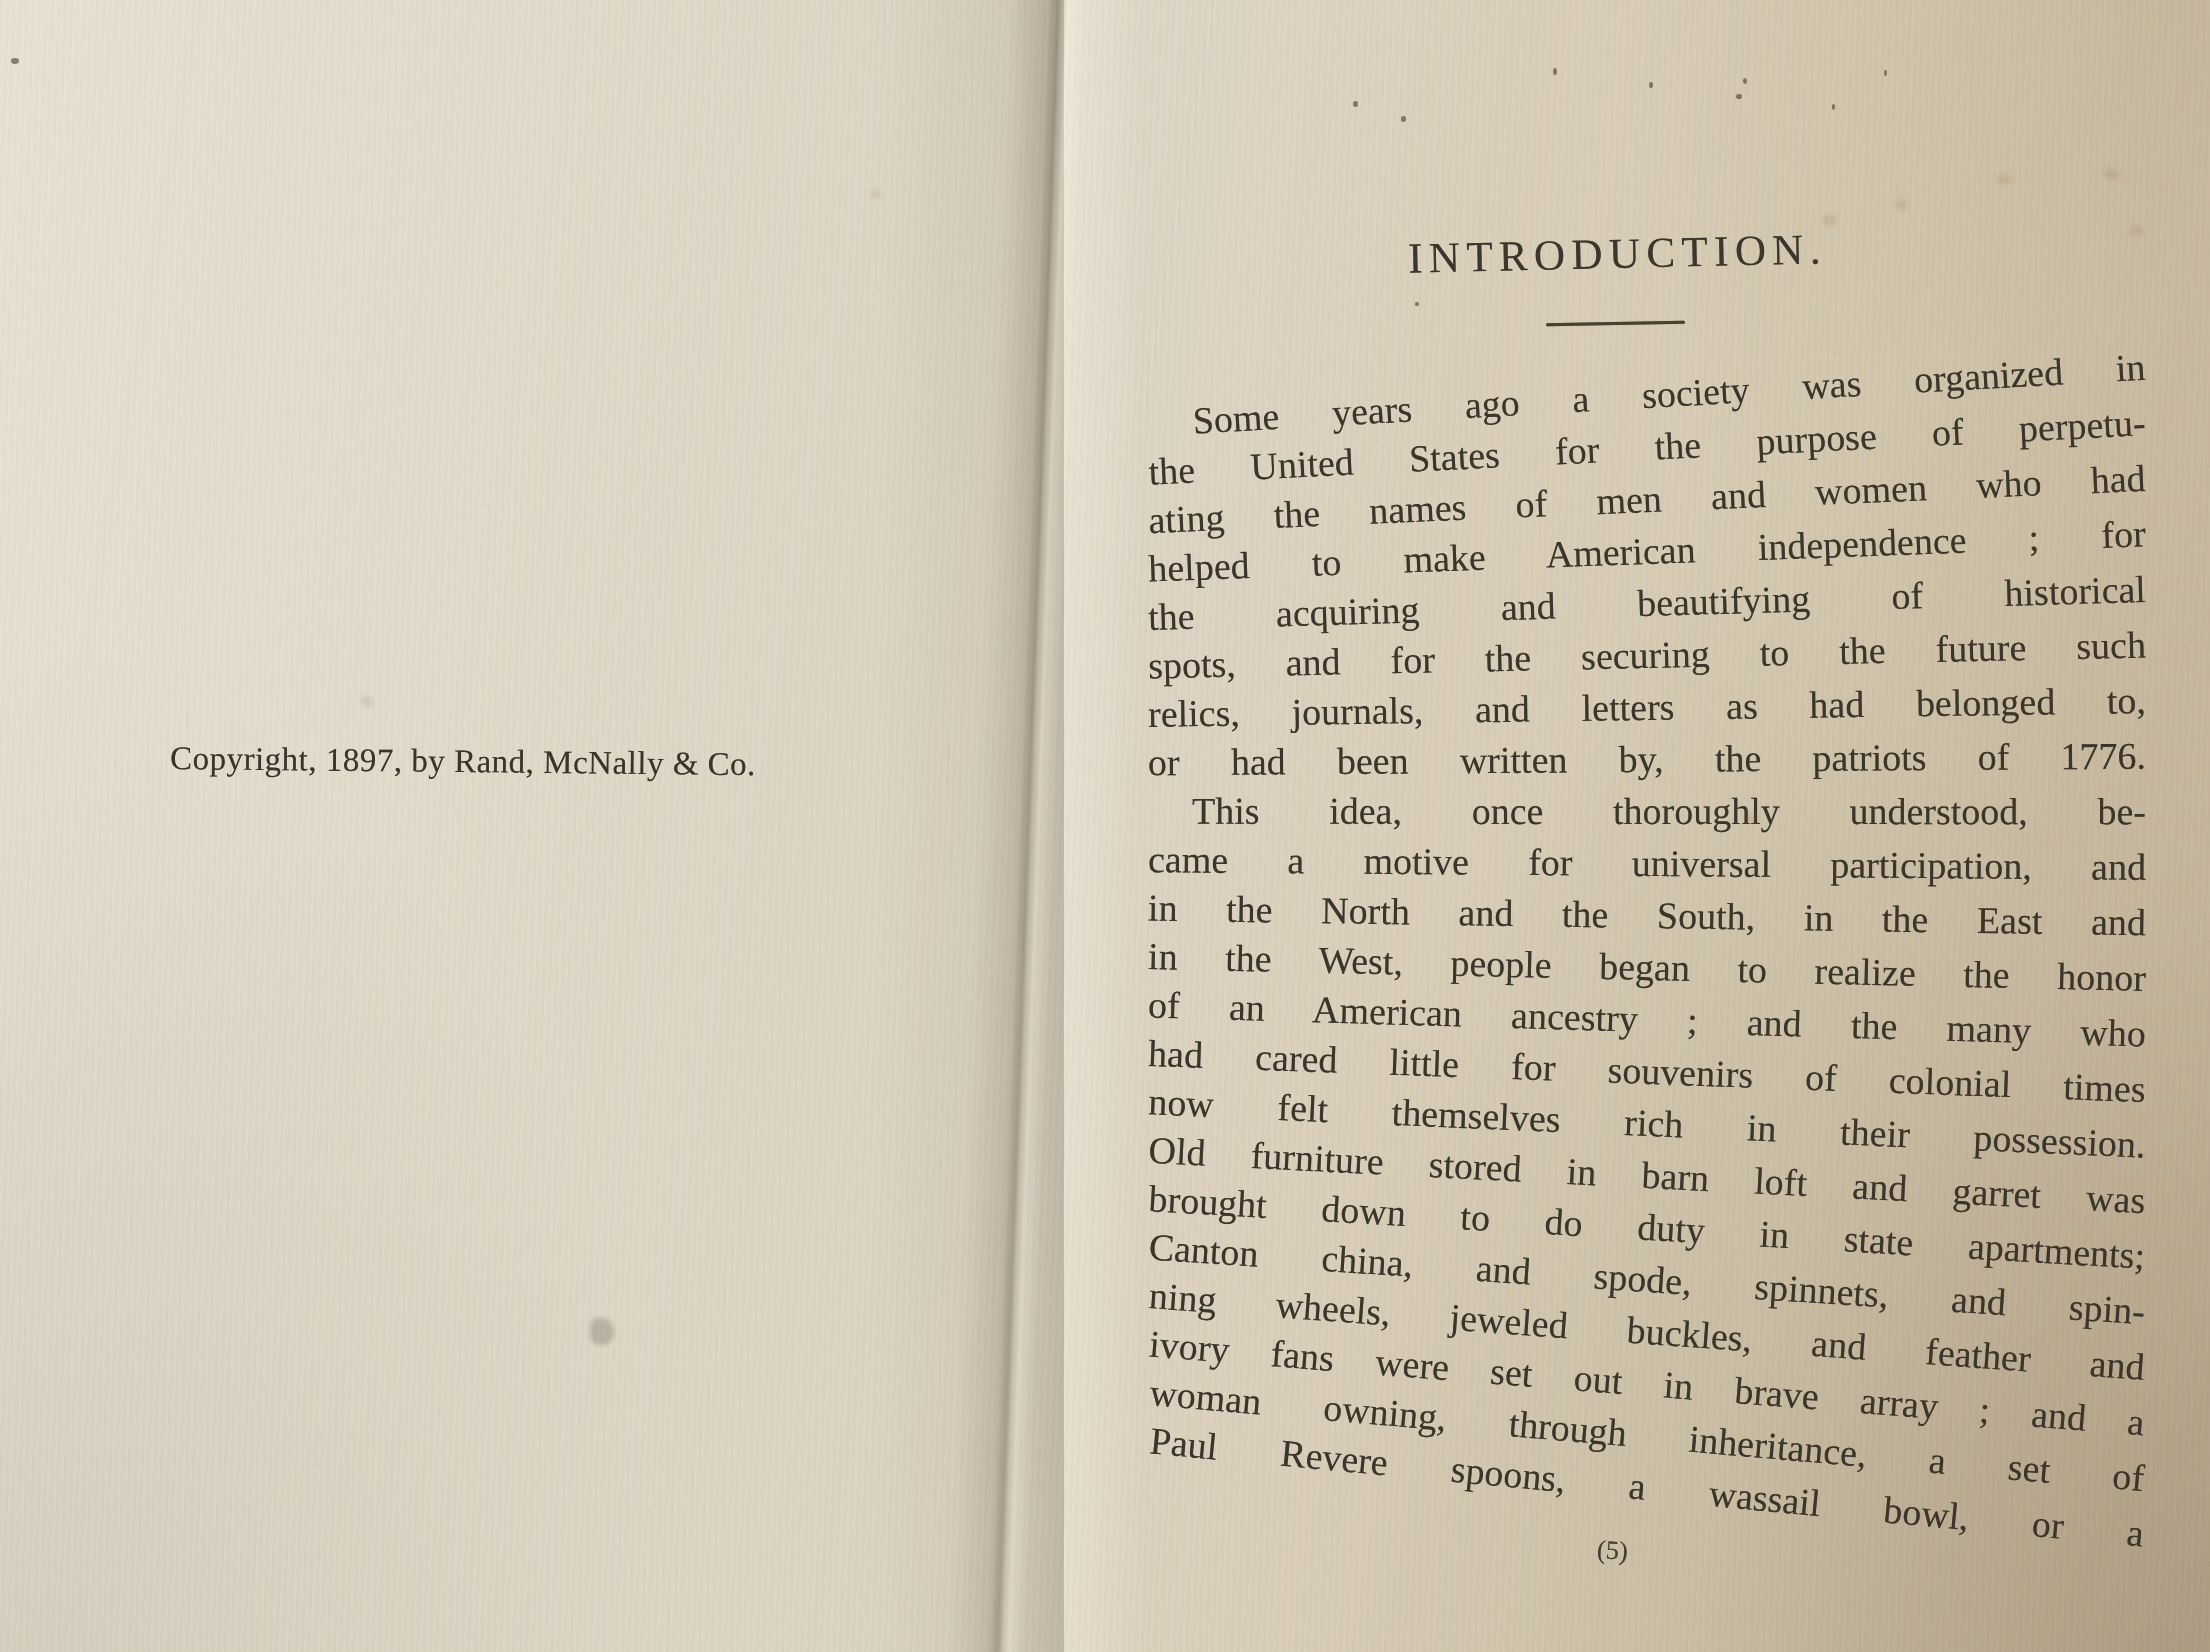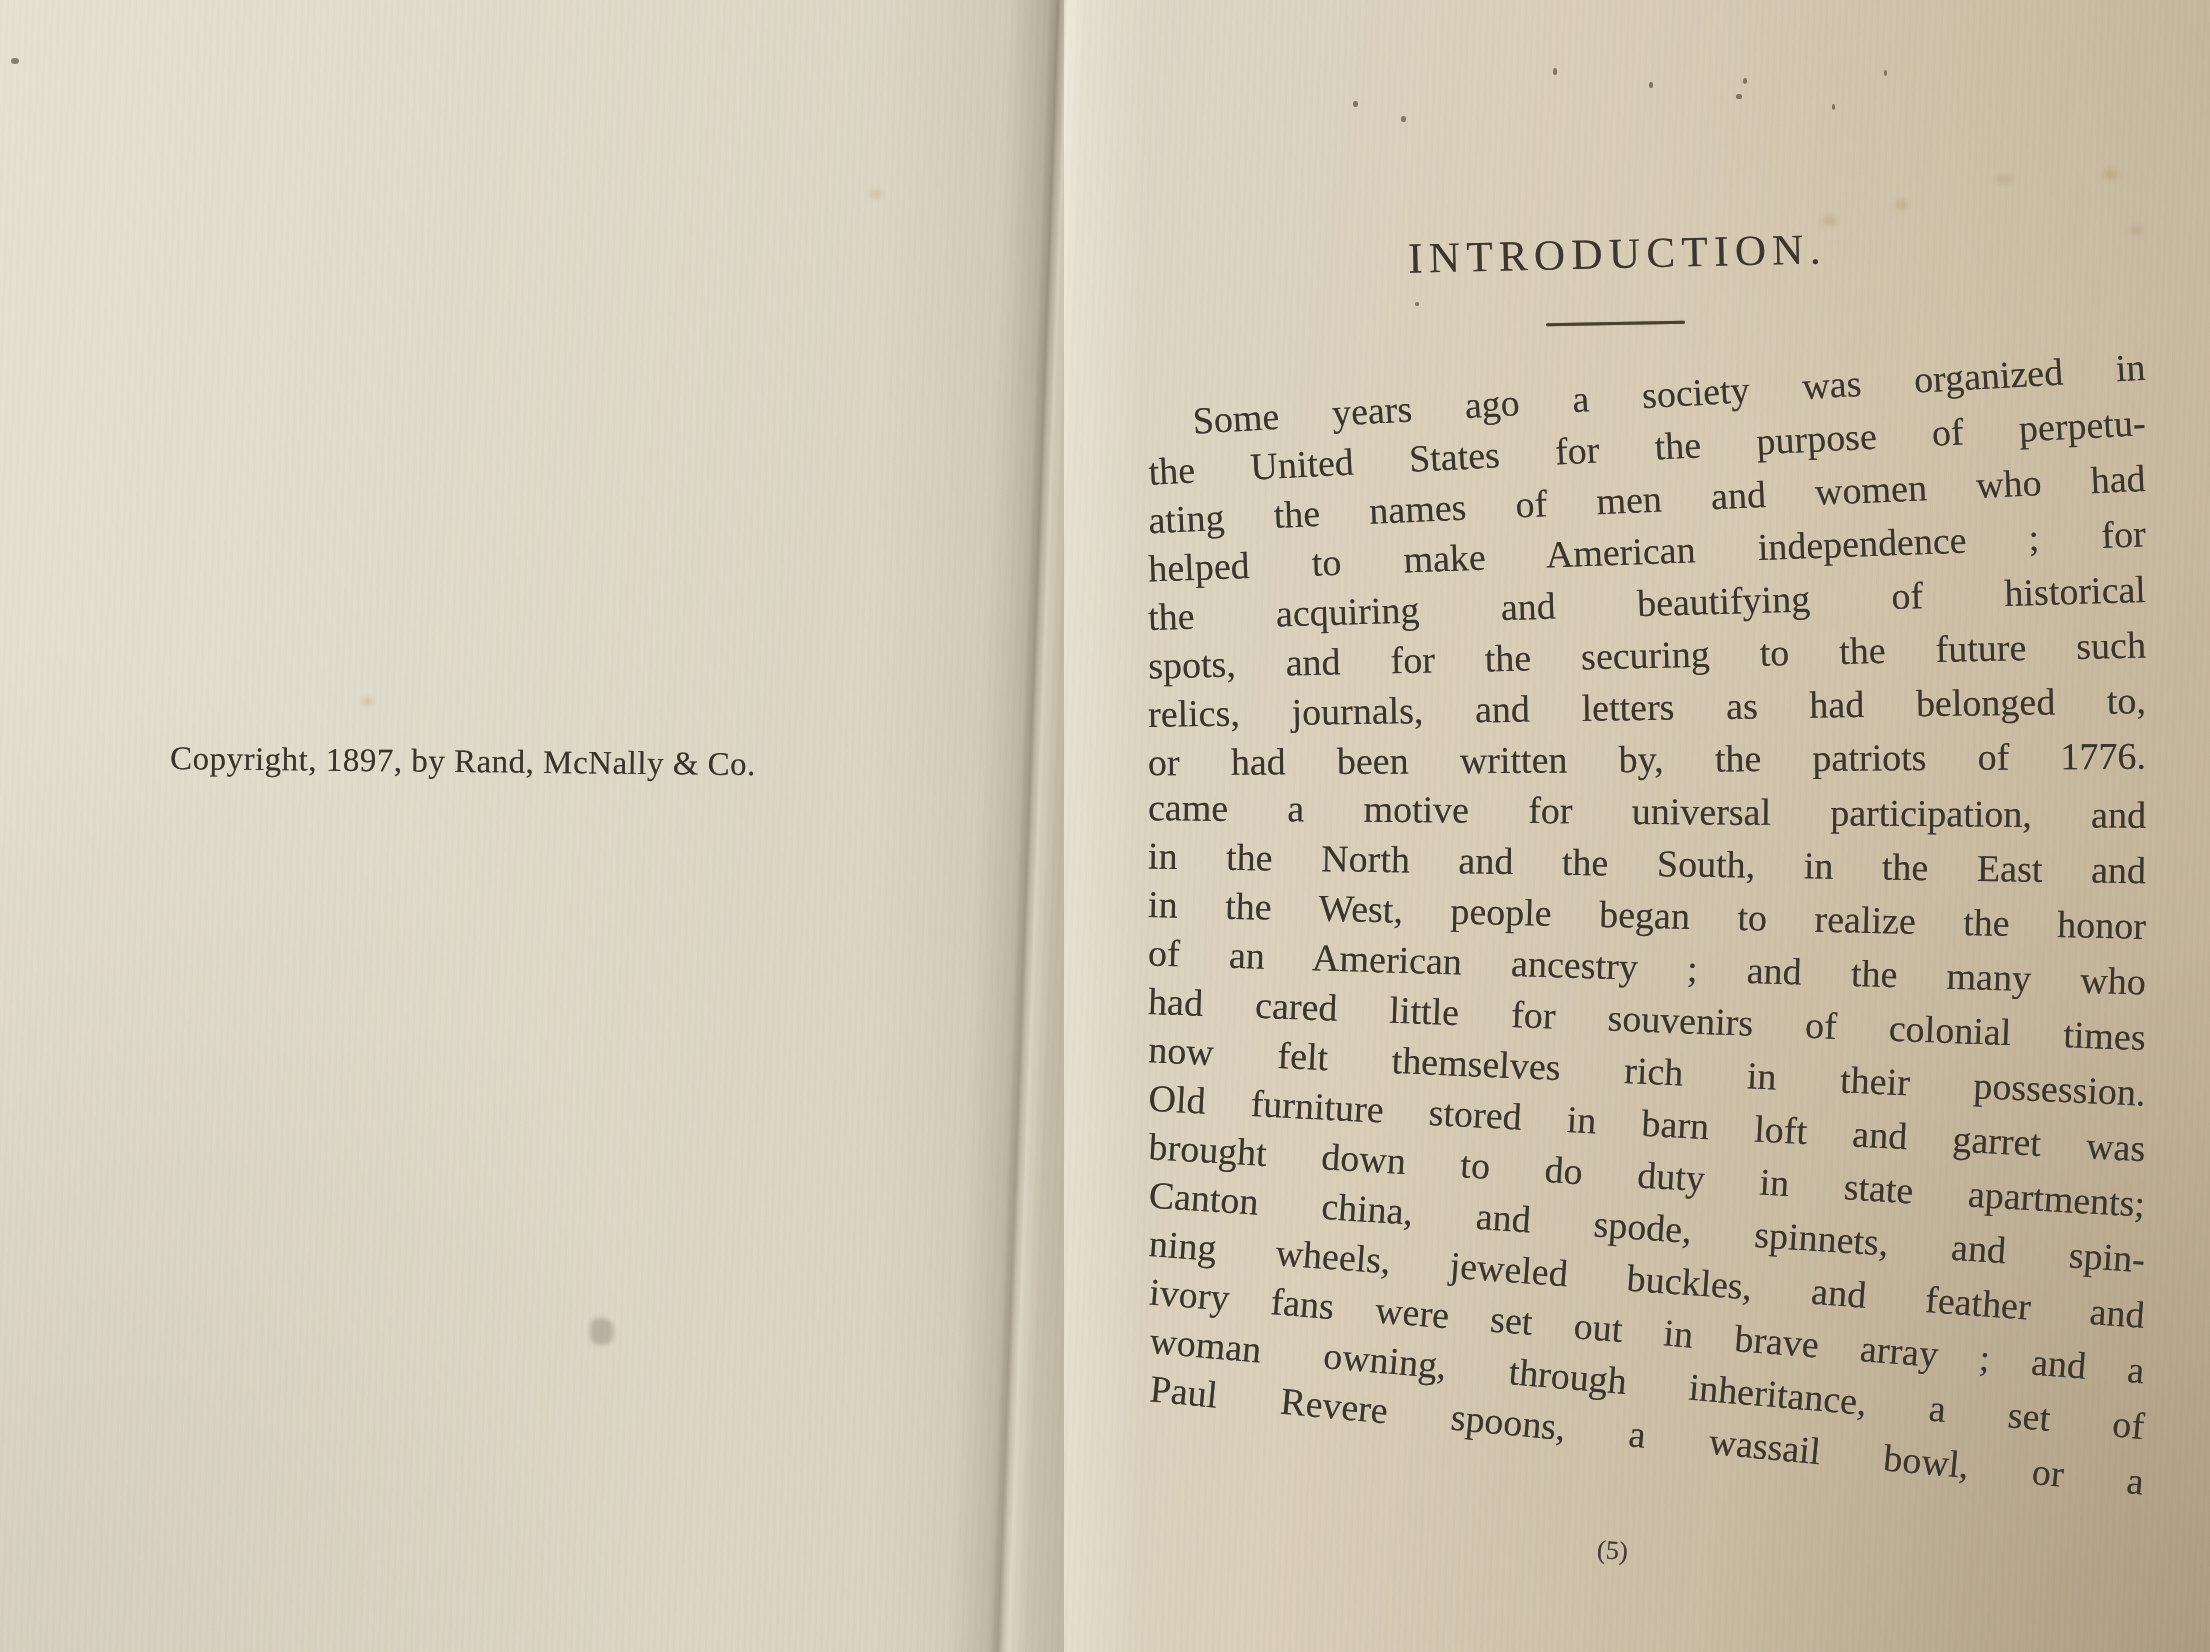--- a/index.html
+++ b/index.html
@@ -128,20 +128,21 @@
 
   <div id="body-text">
       <div class="bline indent" style="transform: rotate(-3.25deg);">Some years ago a society was organized in</div>
       <div class="bline" style="transform: rotate(-2.84deg);">the United States for the purpose of perpetu-</div>
       <div class="bline" style="transform: rotate(-2.43deg);">ating the names of men and women who had</div>
       <div class="bline" style="transform: rotate(-2.02deg);">helped to make American independence ; for</div>
       <div class="bline" style="transform: rotate(-1.61deg);">the acquiring and beautifying of historical</div>
       <div class="bline" style="transform: rotate(-1.2deg);">spots, and for the securing to the future such</div>
       <div class="bline" style="transform: rotate(-0.79deg);">relics, journals, and letters as had belonged to,</div>
       <div class="bline" style="transform: rotate(-0.38deg);">or had been written by, the patriots of 1776.</div>
+      <div class="bline indent" style="transform: rotate(0.03deg);">This idea, once thoroughly understood, be-</div>
       <div class="bline" style="transform: rotate(0.44deg);">came a motive for universal participation, and</div>
       <div class="bline" style="transform: rotate(0.85deg);">in the North and the South, in the East and</div>
       <div class="bline" style="transform: rotate(1.26deg);">in the West, people began to realize the honor</div>
       <div class="bline" style="transform: rotate(1.67deg);">of an American ancestry ; and the many who</div>
       <div class="bline" style="transform: rotate(2.08deg);">had cared little for souvenirs of colonial times</div>
       <div class="bline" style="transform: rotate(2.49deg);">now felt themselves rich in their possession.</div>
       <div class="bline" style="transform: rotate(2.9deg);">Old furniture stored in barn loft and garret was</div>
       <div class="bline" style="transform: rotate(3.31deg);">brought down to do duty in state apartments;</div>
       <div class="bline" style="transform: rotate(3.72deg);">Canton china, and spode, spinnets, and spin-</div>
       <div class="bline" style="transform: rotate(4.13deg);">ning wheels, jeweled buckles, and feather and</div>

